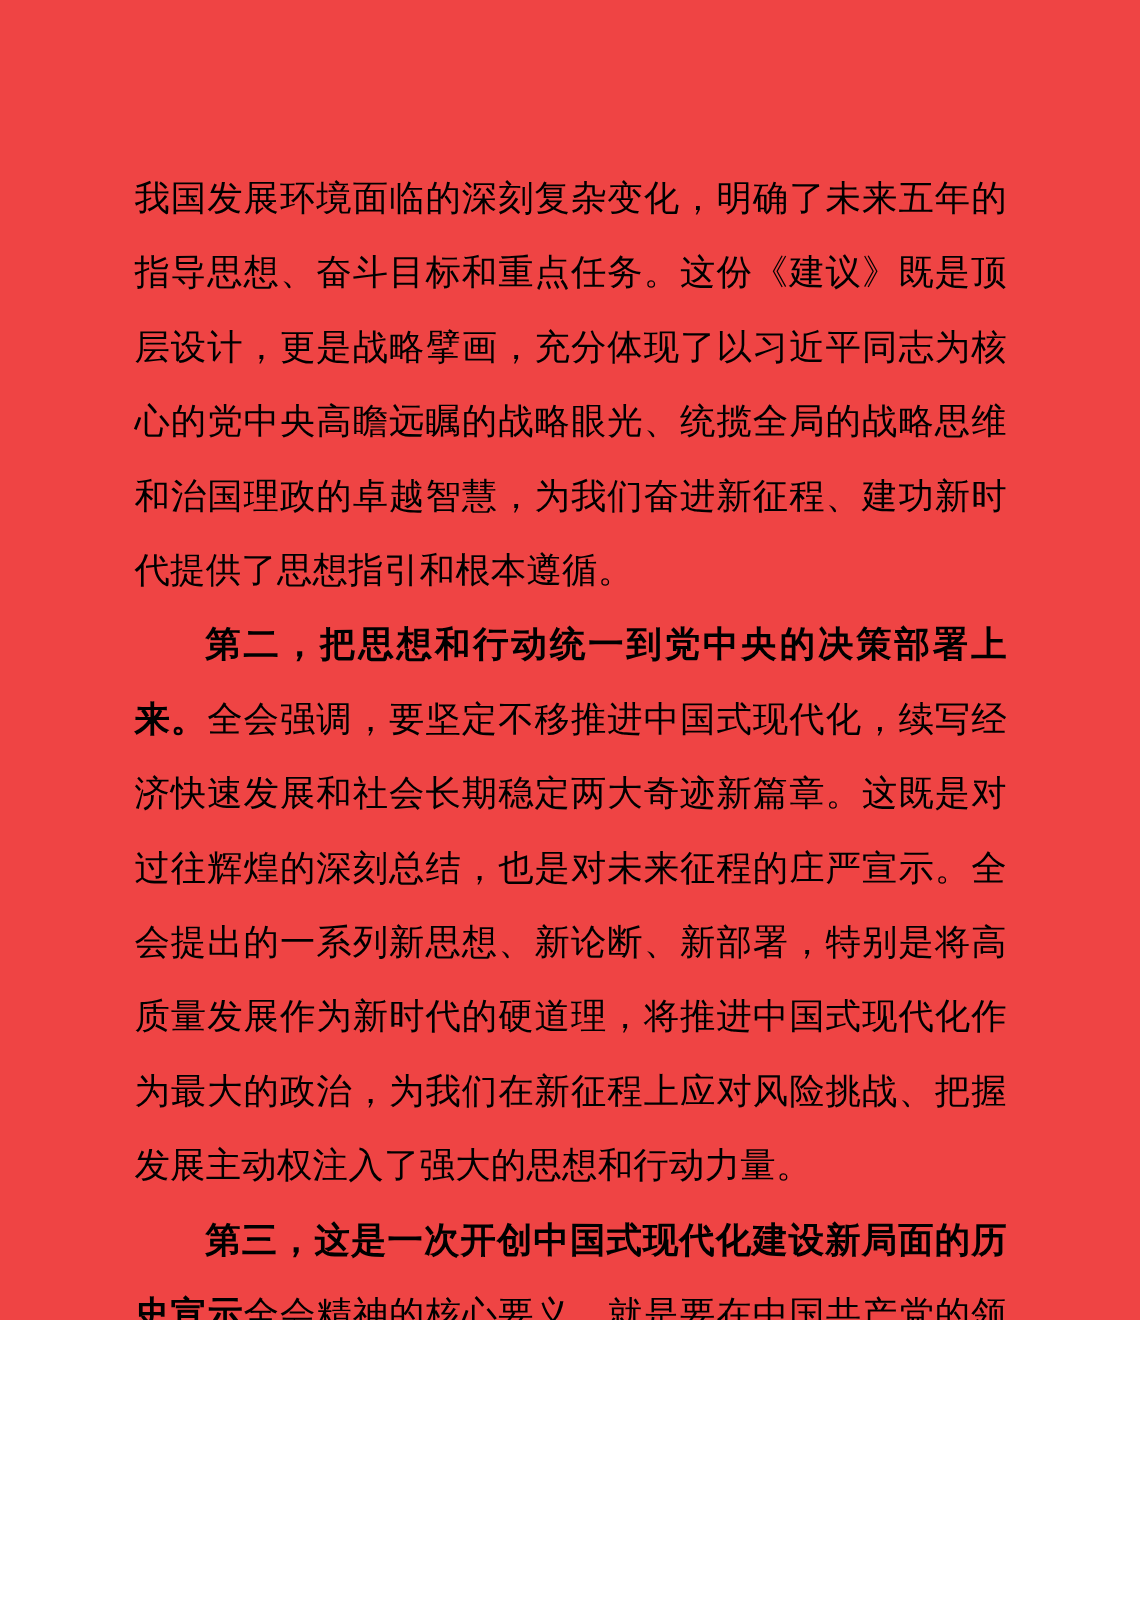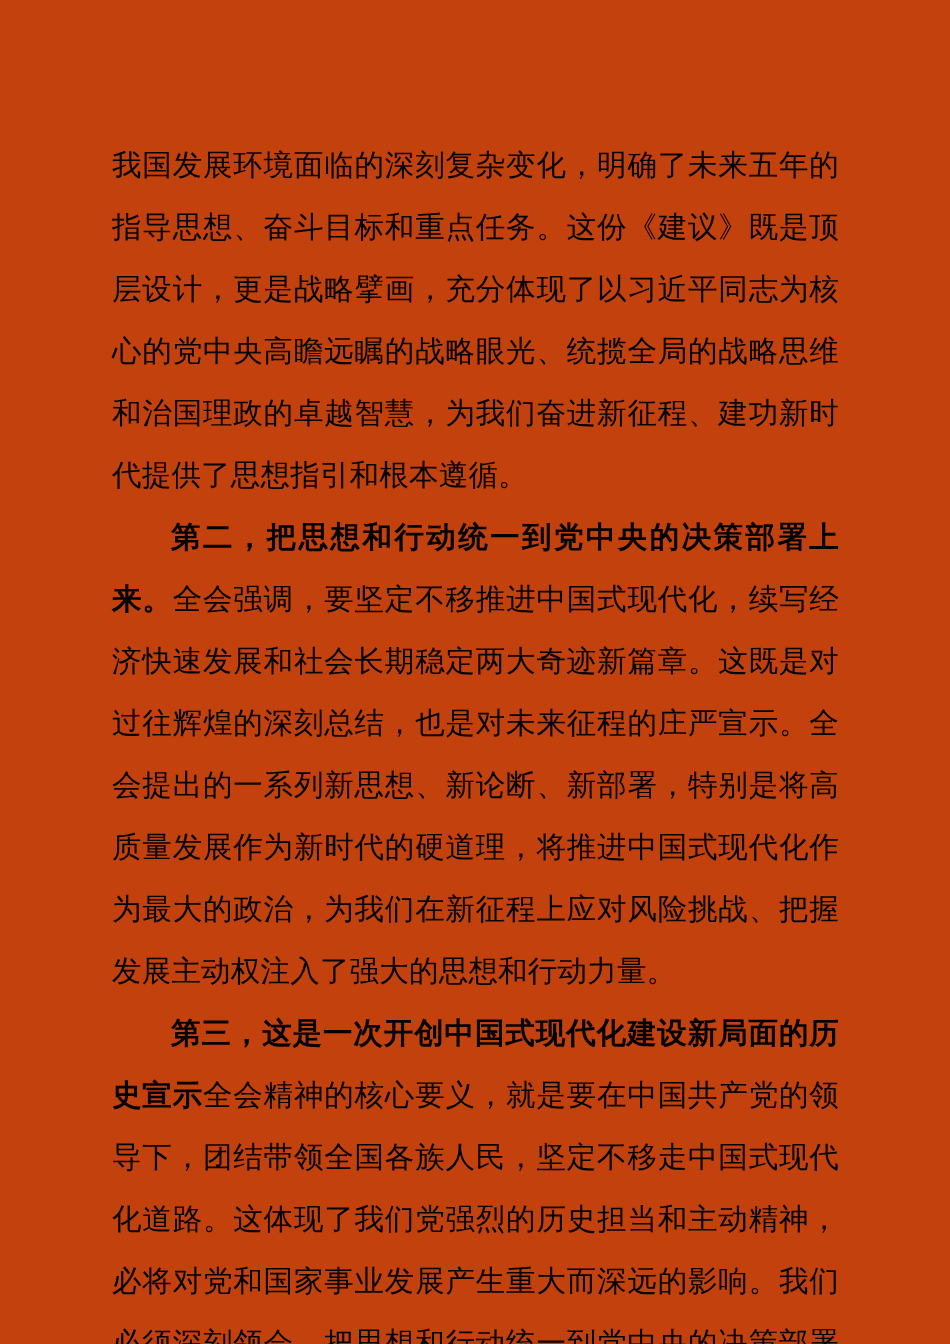--- a/index.html
+++ b/index.html
@@ -3,22 +3,22 @@
 <meta charset="utf-8">
 <style>
   html, body {
     margin: 0;
     padding: 0;
     background: #ffffff;
   }
   .page {
     position: relative;
     width: 950px;
-    height: 1344px;
-    background: #c2410c;
+    height: 1100px;
+    background: #ef4444;
     margin: 0 auto;
     overflow: hidden;
     box-sizing: border-box;
   }
   .content {
     position: absolute;
     left: 112px;
     top: 134px;
     width: 727px;
   }

